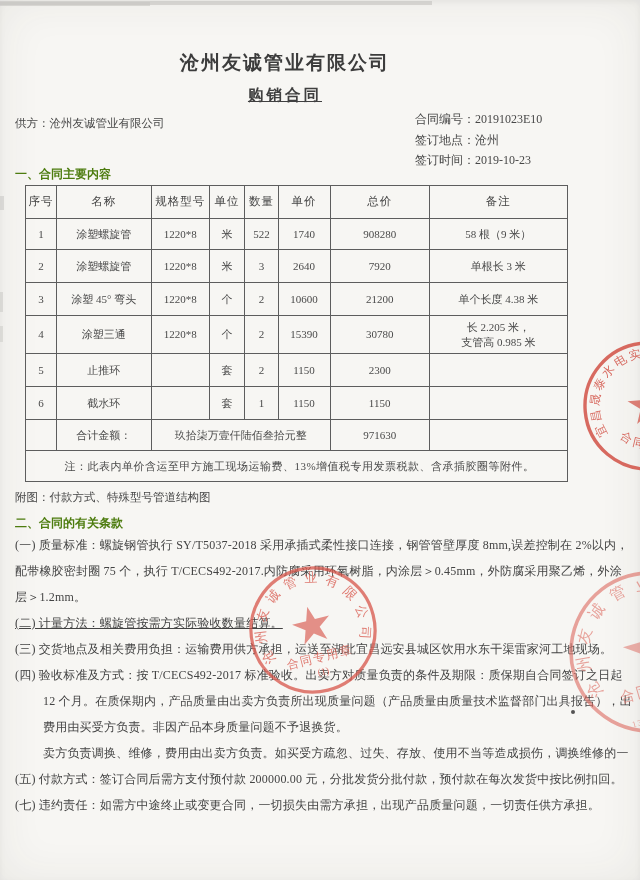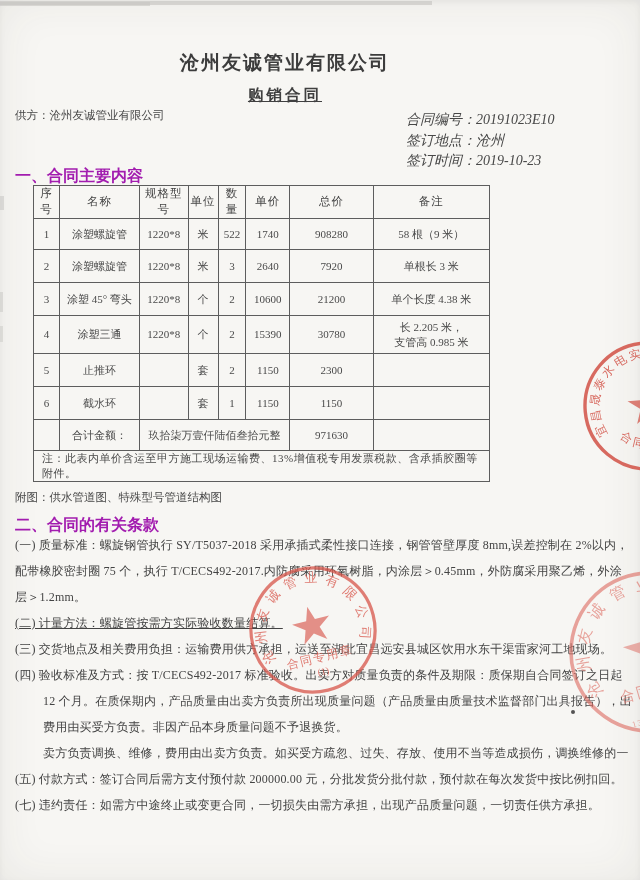--- a/index.html
+++ b/index.html
@@ -13,33 +13,33 @@
   .artifact{position:absolute;background:#c6c5c2;}
   .title{
     position:absolute;left:0;top:50px;width:570px;text-align:center;
     font-size:19px;font-weight:600;letter-spacing:2px;color:#3c3c3c;margin:0;
   }
   .subtitle{
     position:absolute;left:0;top:85px;width:570px;text-align:center;
     font-size:15.5px;font-weight:600;letter-spacing:3px;color:#404040;margin:0;text-decoration:underline;
   }
   .line{position:absolute;font-size:11.5px;white-space:nowrap;color:#474747;}
-  .meta-line{position:absolute;left:406px;font-size:14px;white-space:nowrap;color:#474747;font-style:italic;}
-  .sec-head{position:absolute;font-size:16px;font-weight:600;color:#a21caf;white-space:nowrap;}
+  .meta-line{position:absolute;left:415px;font-size:12px;white-space:nowrap;color:#474747;}
+  .sec-head{position:absolute;font-size:12px;font-weight:600;color:#4d7c0f;white-space:nowrap;}
   table.items{
-    position:absolute;left:33px;top:185px;width:457px;
+    position:absolute;left:25px;top:185px;width:543px;
     border-collapse:collapse;table-layout:fixed;
   }
   table.items td,table.items th{
     border:1px solid #5d5d5d;font-weight:normal;
     font-size:11px;color:#4a4a4a;text-align:center;vertical-align:middle;
     padding:0 2px;overflow:hidden;white-space:pre-line;line-height:1.35;
   }
   table.items th{font-size:11.5px;letter-spacing:1px;color:#444;}
-  table.items td.note-cell{text-align:left;padding-left:8px;letter-spacing:.5px;}
+  table.items td.note-cell{text-align:center;padding-left:8px;letter-spacing:.5px;}
   #clauses .cl{
     position:relative;height:26px;line-height:26px;font-size:12px;
     white-space:nowrap;color:#434343;letter-spacing:.2px;
   }
   .stamp{position:absolute;pointer-events:none;}
   .stamp text{font-family:"Liberation Serif","DejaVu Serif",serif;}
 </style>
 </head>
 <body>
 
@@ -48,21 +48,21 @@
   <div class="artifact" style="left:0;top:1px;width:432px;height:4px;opacity:.65;"></div>
   <div class="artifact" style="left:0;top:2px;width:150px;height:4px;opacity:.6;"></div>
   <div class="artifact" style="left:0;top:196px;width:4px;height:14px;opacity:.55;"></div>
   <div class="artifact" style="left:0;top:292px;width:3px;height:20px;opacity:.5;"></div>
   <div class="artifact" style="left:0;top:326px;width:3px;height:16px;opacity:.45;"></div>
   <div style="position:absolute;left:571px;top:710px;width:4px;height:4px;border-radius:50%;background:#2b2b2b;opacity:.8;"></div>
 
   <h1 class="title">沧州友诚管业有限公司</h1>
   <h2 class="subtitle">购销合同</h2>
 
-  <div class="line" style="left:15px;top:108px;">供方：沧州友诚管业有限公司</div>
+  <div class="line" style="left:15px;top:116px;">供方：沧州友诚管业有限公司</div>
   <div class="sec-head" style="left:15px;top:166px;">一、合同主要内容</div>
 
   <div class="meta-line" style="top:111px;">
     <span>合同编号：</span><span>20191023E10</span>
   </div>
   <div class="meta-line" style="top:132px;">
     <span>签订地点：</span><span>沧州</span>
   </div>
   <div class="meta-line" style="top:152px;">
     <span>签订时间：</span><span>2019-10-23</span>
@@ -157,21 +157,21 @@
           <td colspan="4">玖拾柒万壹仟陆佰叁拾元整</td>
           <td>971630</td>
           <td></td>
         </tr>
         <tr style="height: 31px;">
           <td colspan="8" class="note-cell">注：此表内单价含运至甲方施工现场运输费、13%增值税专用发票税款、含承插胶圈等附件。</td>
         </tr>
       </tbody>
   </table>
 
-  <div class="line" style="left:15px;top:490px;">附图：供水管道图、特殊型号管道结构图</div>
+  <div class="line" style="left:15px;top:490px;">附图：付款方式、特殊型号管道结构图</div>
   <div class="sec-head" style="left:15px;top:515px;">二、合同的有关条款</div>
 
   <div id="clauses" style="position:absolute;left:15px;top:532px;width:615px;">
       <div class="cl" style="padding-left: 0px;">(一) 质量标准：螺旋钢管执行 SY/T5037-2018 采用承插式柔性接口连接，钢管管壁厚度 8mm,误差控制在 2%以内，</div>
       <div class="cl" style="padding-left: 0px;">配带橡胶密封圈 75 个，执行 T/CECS492-2017.内防腐采用环氧树脂，内涂层＞0.45mm，外防腐采用聚乙烯，外涂</div>
       <div class="cl" style="padding-left: 0px;">层＞1.2mm。</div>
       <div class="cl" style="padding-left: 0px; text-decoration: underline;">(二) 计量方法：螺旋管按需方实际验收数量结算。</div>
       <div class="cl" style="padding-left: 0px;">(三) 交货地点及相关费用负担：运输费用供方承担，运送至湖北宜昌远安县城区饮用水东干渠雷家河工地现场。</div>
       <div class="cl" style="padding-left: 0px;">(四) 验收标准及方式：按 T/CECS492-2017 标准验收。出卖方对质量负责的条件及期限：质保期自合同签订之日起</div>
       <div class="cl" style="padding-left: 28px;">12 个月。在质保期内，产品质量由出卖方负责所出现质量问题（产品质量由质量技术监督部门出具报告），出</div>

